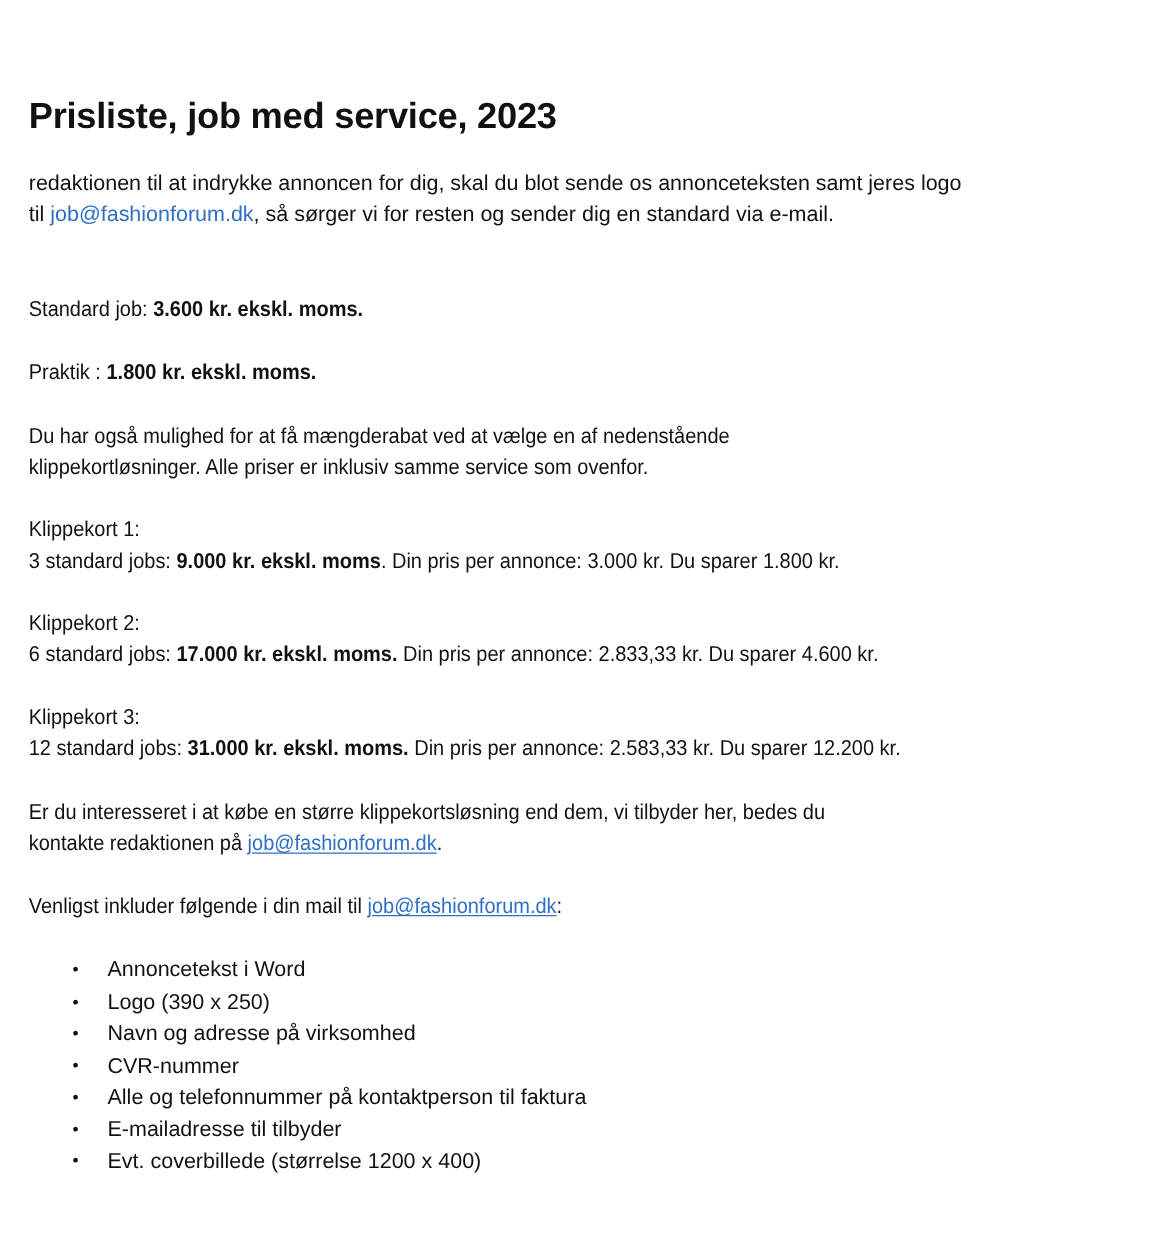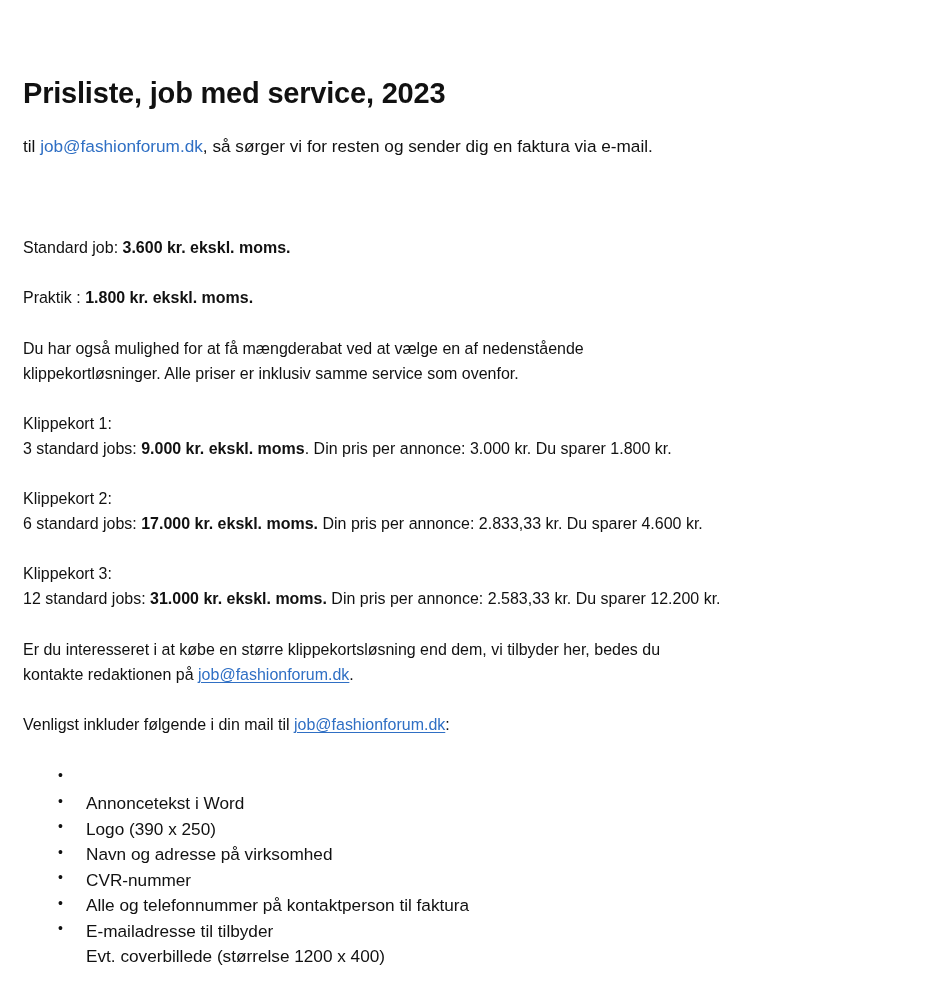--- a/index.html
+++ b/index.html
@@ -15,30 +15,31 @@
       font-size: 29px; font-weight: bold; letter-spacing: -0.2px; white-space: nowrap;
     }
     .para { position: absolute; left: 0; font-size: 17.2px; line-height: 25px; white-space: nowrap; }
     .narrow { transform: scaleX(0.93); transform-origin: left top; }
     .link { color: #2f6fc4; }
     .link.ul { text-decoration: underline; text-decoration-thickness: 1px; text-underline-offset: 2px; }
     b { font-weight: bold; }
     .list { position: absolute; left: 0; top: 763px; margin: 0; padding: 0; list-style: none; }
     .list li { position: relative; height: 25.5px; font-size: 17.2px; line-height: 25.5px; white-space: nowrap; }
     .bullet { position: absolute; left: 35px; top: 0; font-size: 14px; }
-    .item-text { position: absolute; left: 63px; top: 0; margin-top: 28px; }
+    .item-text { position: absolute; left: 63px; top: 0; }
   </style>
 </head>
 <body>
 
 <div class="page">
   <div class="title">Prisliste, job med service, 2023</div>
 
   <div class="para" style="top:134px;">
-    <div><span>til </span><a class="link">job@fashionforum.dk</a><span>, så sørger vi for resten og sender dig en faktura via e-mail.</span></div>
+    <div>redaktionen til at indrykke annoncen for dig, skal du blot sende os annonceteksten samt jeres logo</div>
+    <div><span>til </span><a class="link">job@fashionforum.dk</a><span>, så sørger vi for resten og sender dig en standard via e-mail.</span></div>
   </div>
 
   <div class="para narrow" style="top:235px;"><span>Standard job: </span><b>3.600 kr. ekskl. moms.</b></div>
 
   <div class="para narrow" style="top:285px;"><span>Praktik : </span><b>1.800 kr. ekskl. moms.</b></div>
 
   <div class="para narrow" style="top:336px;">
     <div>Du har også mulighed for at få mængderabat ved at vælge en af nedenstående</div>
     <div>klippekortløsninger. Alle priser er inklusiv samme service som ovenfor.</div>
   </div>

